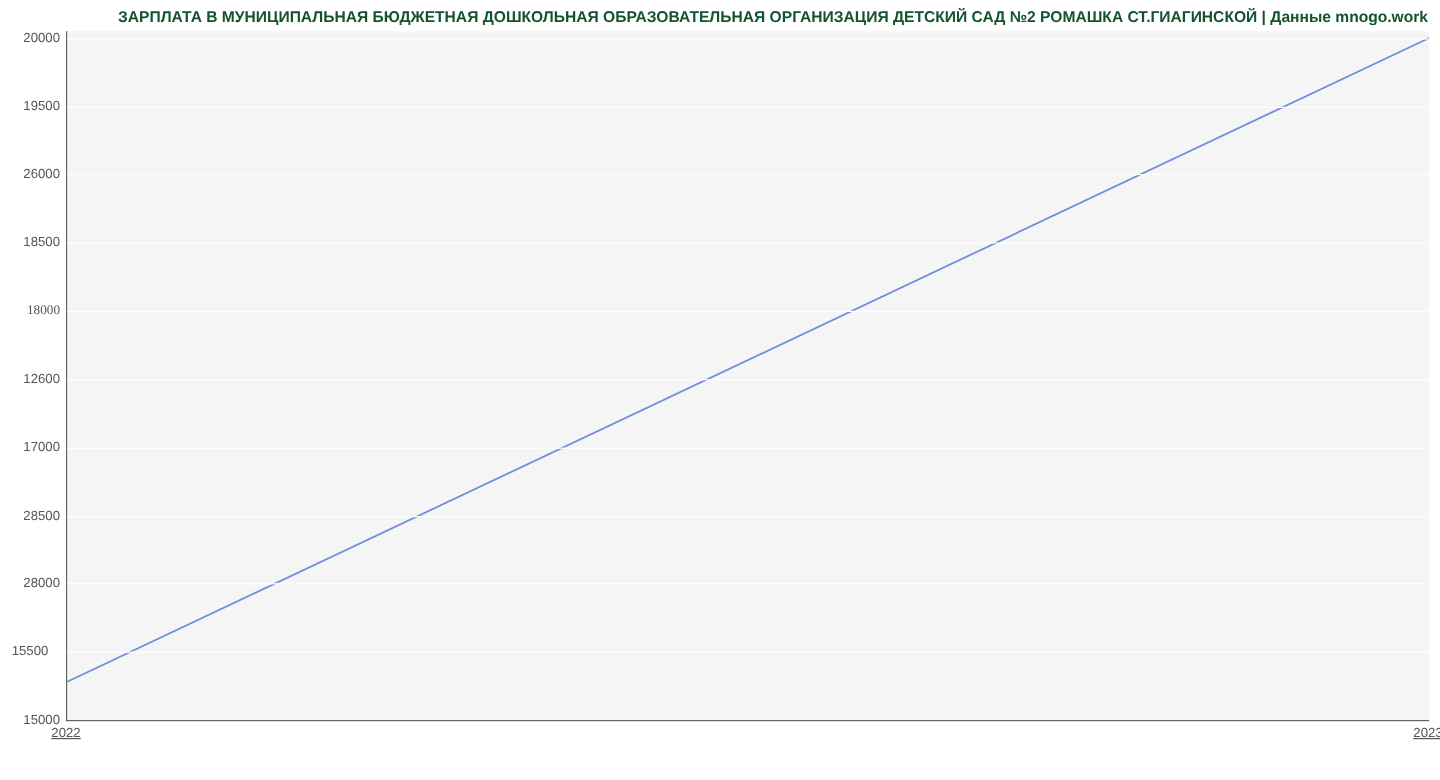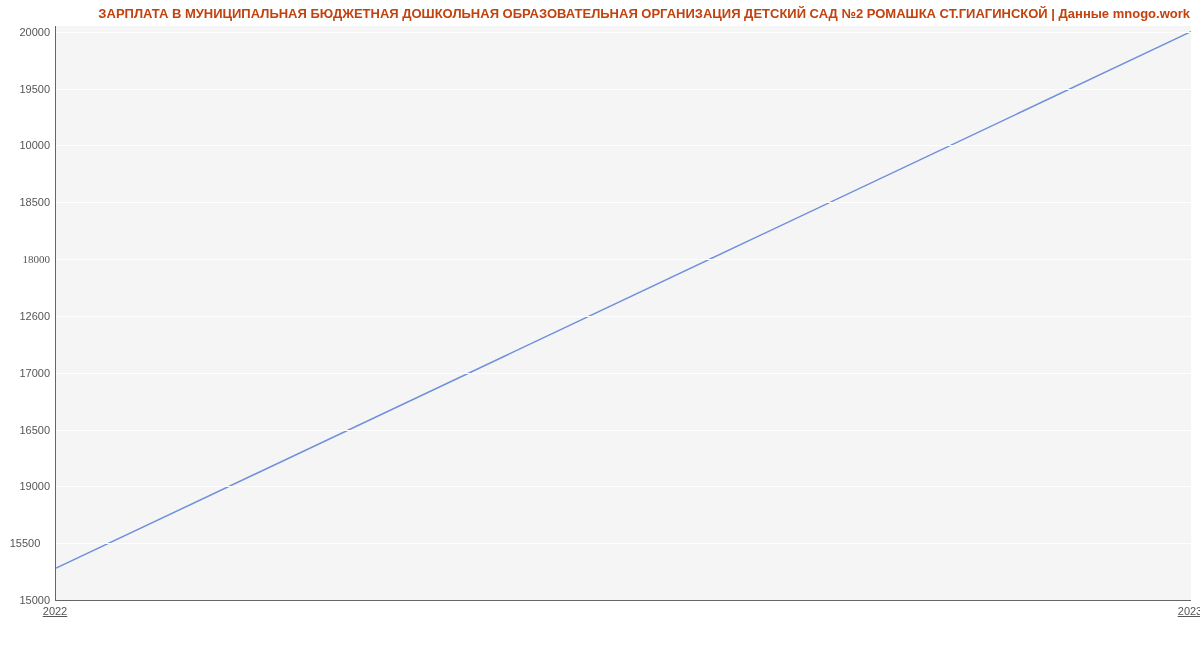--- a/index.html
+++ b/index.html
@@ -16,21 +16,21 @@
     inset: 0;
   }
   .title {
     position: absolute;
     top: 6px;
     right: 10px;
     left: 10px;
     text-align: right;
     font-size: 13px;
     font-weight: bold;
-    color: #c2410c;
+    color: #14532d;
     white-space: nowrap;
     overflow: hidden;
   }
   .plot {
     position: absolute;
     left: 55px;
     top: 26px;
     width: 1135px;   
     height: 574px;   
     background: #f5f5f5;
@@ -90,23 +90,23 @@
       <div class="gridline" style="top: 233.01px;"></div>
       <div class="gridline" style="top: 176.178px;"></div>
       <div class="gridline" style="top: 119.347px;"></div>
       <div class="gridline" style="top: 62.5149px;"></div>
       <div class="gridline" style="top: 5.68317px;"></div>
     </div>
 </div>
 
 <div class="ytick" style="top: 600px;">15000</div>
 <div class="ytick" style="top: 543.168px; text-align: center;">15500</div>
-<div class="ytick" style="top: 486.337px;">19000</div>
-<div class="ytick" style="top: 429.505px;">16500</div>
+<div class="ytick" style="top: 486.337px;">28000</div>
+<div class="ytick" style="top: 429.505px;">28500</div>
 <div class="ytick" style="top: 372.673px; margin-left: 20px;">17000</div>
 <div class="ytick" style="top: 315.842px;">12600</div>
 <div class="ytick" style="top: 259.01px; font-family: Liberation Serif, serif;">18000</div>
 <div class="ytick" style="top: 202.178px;">18500</div>
-<div class="ytick" style="top: 145.347px;">10000</div>
+<div class="ytick" style="top: 145.347px;">26000</div>
 <div class="ytick" style="top: 88.5149px;">19500</div>
 <div class="ytick" style="top: 31.6832px;">20000</div>
 <div class="xtick" style="left: 55px;">2022</div>
 <div class="xtick" style="left: 1190px;">2023</div>
 
 </body></html>

